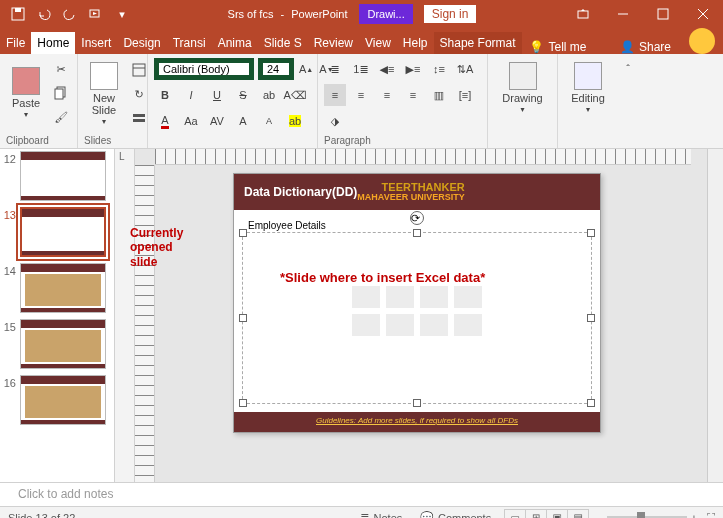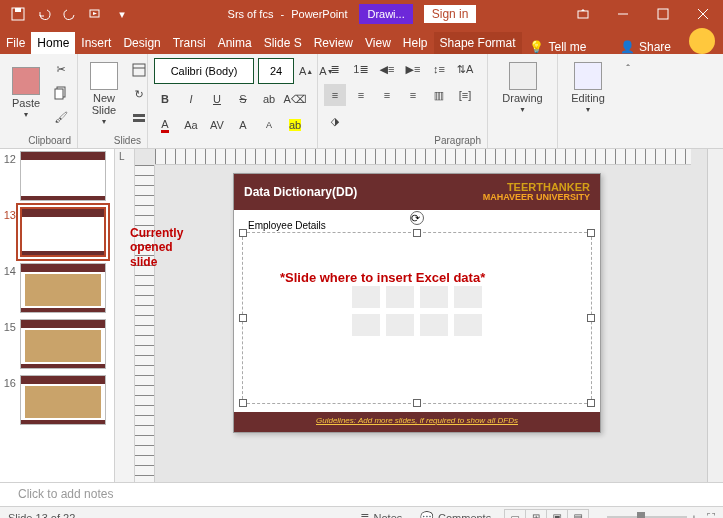--- a/index.html
+++ b/index.html
@@ -17,48 +17,48 @@
 .tabs { background: #b7472a; height: 26px; display: flex; align-items: flex-end; color: #fff; font-size: 12px; }
 .tab { padding: 4px 6px; cursor: pointer; white-space: nowrap; }
 .tab.active { background: #fff; color: #000000; }
 .tab.shapefmt { background: #aa3f23; color: #fff; }
 .tellme { display: flex; align-items: center; gap: 4px; padding: 0 8px; }
 .share { margin-left: auto; padding: 0 10px; display: flex; align-items: center; gap: 4px; }
 .smiley { width: 26px; height: 26px; border-radius: 50%; background: #ffc83d; margin: 0 8px; }
 
 .ribbon { background: #f3f3f3; border-bottom: 1px solid #d1d1d1; height: 95px; display: flex; font-size: 11px; color: #444; }
 .rgroup { border-right: 1px solid #d8d8d8; padding: 4px 6px 2px 6px; display: flex; flex-direction: column; justify-content: space-between; }
-.rgroup .label { text-align: right; color: #666; font-size: 10px; margin-top: 2px; }
+.rgroup .label { text-align: left; color: #666; font-size: 10px; margin-top: 2px; }
 .rrow { display: flex; gap: 4px; align-items: center; }
 .bigbtn { display: flex; flex-direction: column; align-items: center; justify-content: center; padding: 4px 6px; cursor: pointer; gap: 2px; }
 .bigbtn .ico { width: 28px; height: 28px; background: #d8b48a; border: 1px solid #999; }
 .bigbtn span { font-size: 11px; text-align: center; line-height: 1.1; }
 .smallbtn { width: 22px; height: 22px; display: flex; align-items: center; justify-content: center; cursor: pointer; border: 1px solid transparent; }
-.fontsel { height: 22px; font-size: 11px; border: 1px solid #14532d; background: #fff; padding: 12px 4px; text-align: center; }
+.fontsel { height: 22px; font-size: 11px; border: 5px solid #14532d; background: #fff; padding: 6px 4px; }
 .fontsel.name { width: 100px; }
 .fontsel.size { width: 36px; }
 
 .workarea { display: flex; height: 333px; background: #e6e6e6; }
 .thumbs { width: 115px; background: #fff; border-right: 1px solid #d1d1d1; overflow: hidden; padding: 2px; position: relative; }
 .thumb { display: flex; gap: 4px; margin-bottom: 6px; }
 .thumb .num { width: 14px; text-align: right; color: #666; font-size: 11px; padding-top: 2px; }
 .thumb .mini { width: 86px; height: 50px; border: 1px solid #bbb; background: #fff; position: relative; overflow: hidden; }
 .thumb.cur .mini { border: 2px solid #b7472a; outline: 2px solid #b7472a; outline-offset: 2px; }
 .mini .top { height: 8px; background: #6b2d2d; }
 .mini .bot { position: absolute; bottom: 0; left: 0; right: 0; height: 4px; background: #6b2d2d; }
 
 .outline-col { width: 20px; background: #f3f3f3; border-right: 1px solid #d1d1d1; position: relative; }
 .outline-col .L { position: absolute; top: 2px; left: 4px; color: #666; font-size: 10px; }
 
 .canvas { flex: 1; position: relative; background: #e6e6e6; overflow: hidden; }
 .ruler-h { position: absolute; top: 0; left: 20px; right: 16px; height: 16px; background: #f5f5f5; border-bottom: 1px solid #ccc; background-image: repeating-linear-gradient(to right, #888 0, #888 1px, transparent 1px, transparent 10px); }
 .ruler-v { position: absolute; top: 16px; left: 0; bottom: 0; width: 20px; background: #f5f5f5; border-right: 1px solid #ccc; background-image: repeating-linear-gradient(to bottom, #888 0, #888 1px, transparent 1px, transparent 10px); }
 .slidewrap { position: absolute; top: 24px; left: 98px; width: 368px; height: 260px; }
 .slide { width: 100%; height: 100%; background: #fff; border: 1px solid #9e9e9e; position: relative; box-shadow: 2px 2px 5px rgba(0,0,0,.2); }
-.slide .header { height: 36px; background: #6b2d2d; color: #fff; font-weight: bold; font-size: 12px; padding: 8px 10px; display: flex; justify-content: space-between; align-items: center; gap: 40px; }
+.slide .header { height: 36px; background: #6b2d2d; color: #fff; font-weight: bold; font-size: 12px; padding: 8px 10px; display: flex; justify-content: flex-start; align-items: center; }
 .slide .logo { font-size: 9px; color: #f5a623; text-align: right; line-height: 1; }
 .slide .logo b { color: #d4a017; font-size: 11px; }
 .slide .body { padding: 10px 14px; font-size: 10px; }
 .slide .placeholder { position: absolute; top: 58px; left: 8px; right: 8px; bottom: 28px; border: 1px dashed #aaa; }
 .slide .ph-icons { position: absolute; top: 112px; left: 50%; transform: translateX(-50%); display: grid; grid-template-columns: repeat(4, 28px); gap: 6px; opacity: .35; }
 .slide .ph-icons div { width: 28px; height: 22px; background: #c9c9c9; }
 .slide .footer { position: absolute; bottom: 0; left: 0; right: 0; height: 20px; background: #6b2d2d; color: #f5c542; font-size: 8px; font-style: italic; text-align: center; padding-top: 4px; text-decoration: underline; }
 .sel-handle { width: 8px; height: 8px; background: #fff; border: 1px solid #666; position: absolute; }
 .rot-handle { width: 14px; height: 14px; border: 1px solid #666; border-radius: 50%; position: absolute; top: -22px; left: 50%; transform: translateX(-50%); background: #fff; }
 

